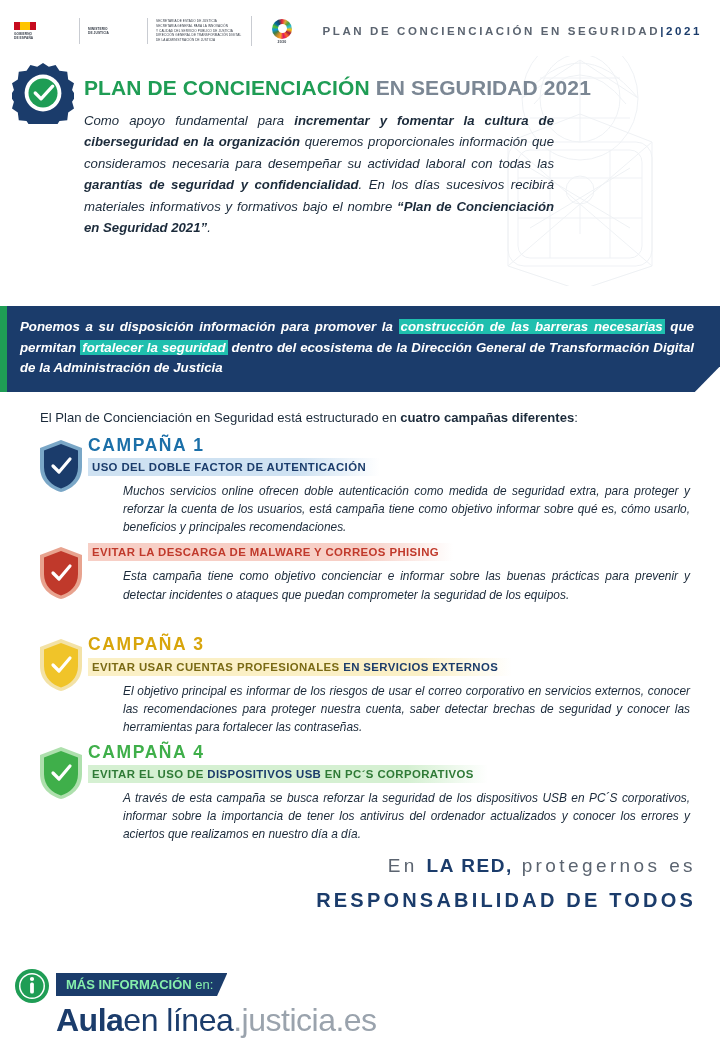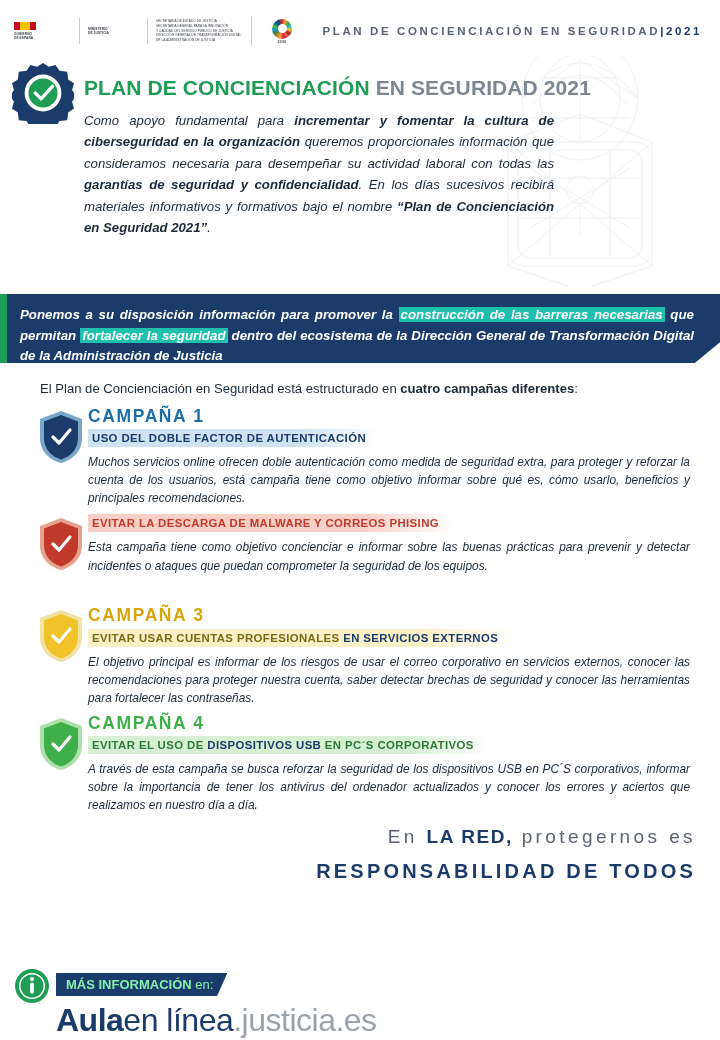--- a/index.html
+++ b/index.html
@@ -150,22 +150,22 @@
     line-height: 1.62;
     color: #1b2a3a;
     text-align: justify;
     font-style: italic;
   }
   .hero-text b { font-weight: bold; }
 
   
   .banner-wrap {
     position: relative;
-    height: 69px;
-    margin-top: 8px;
+    height: 86px;
+    margin-top: 20px;
   }
   .banner {
     position: absolute;
     inset: 0;
     background: #1b3c6b;
     clip-path: polygon(0 0, 100% 0, 100% 70%, 96.5% 100%, 0 100%);
   }
   .banner-accent {
     position:absolute;
     left:0; top:0; bottom:0;
@@ -226,20 +226,21 @@
     margin-bottom: 6px;
   }
   .camp-sub .dark { color: #1b3c6b; }
   .camp-desc {
     font-size: 11.9px;
     font-style: italic;
     color: #1b2a3a;
     line-height: 1.52;
     text-align: justify;
     padding-right: 4px;
+    margin-left: 35px;
   }
 
   
   .c1 .camp-title { color: #1b6fa8; }
   .c1 .camp-sub { background: linear-gradient(90deg,#cfe2f2 0%, #cfe2f2 72%, rgba(207,226,242,0) 100%); color:#1b3c6b;}
   .c2 .camp-title { color: #c0392b; }
   .c2 .camp-sub { background: linear-gradient(90deg,#f7cfc6 0%, #f7cfc6 75%, rgba(247,207,198,0) 100%); color:#c0392b;}
   .c3 .camp-title { color: #d8a50b; }
   .c3 .camp-sub { background: linear-gradient(90deg,#fbf0c6 0%, #fbf0c6 78%, rgba(251,240,198,0) 100%); color:#7a6a15;}
   .c3 .camp-sub .dark { color: #1b3c6b; }

